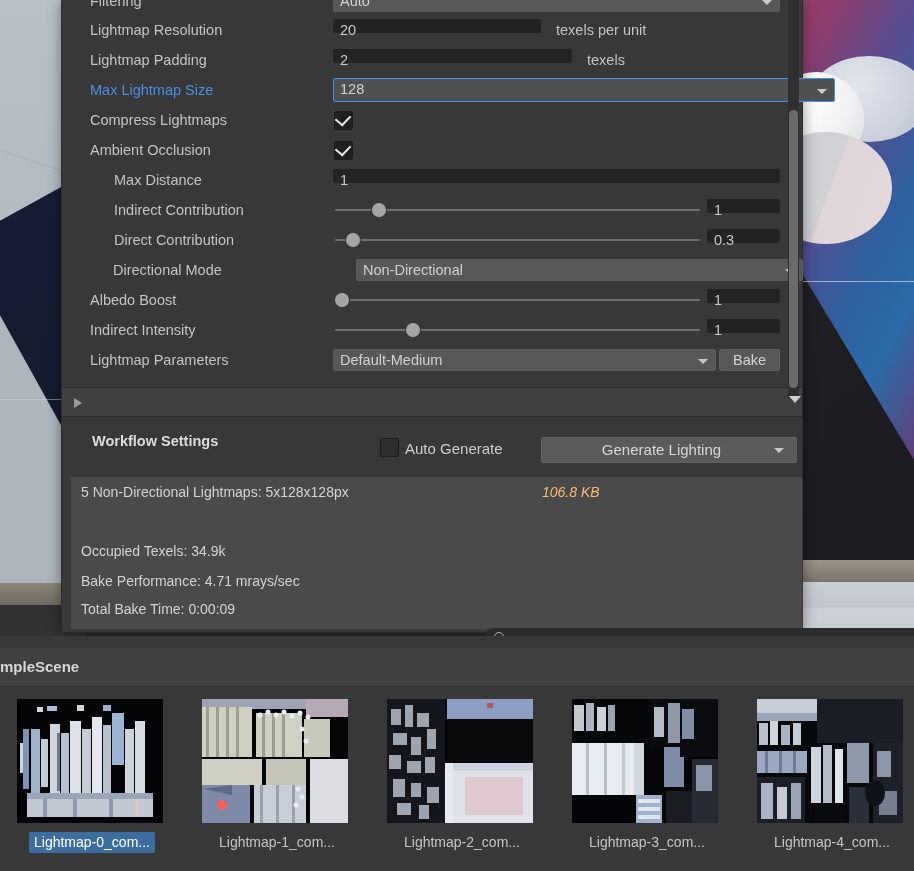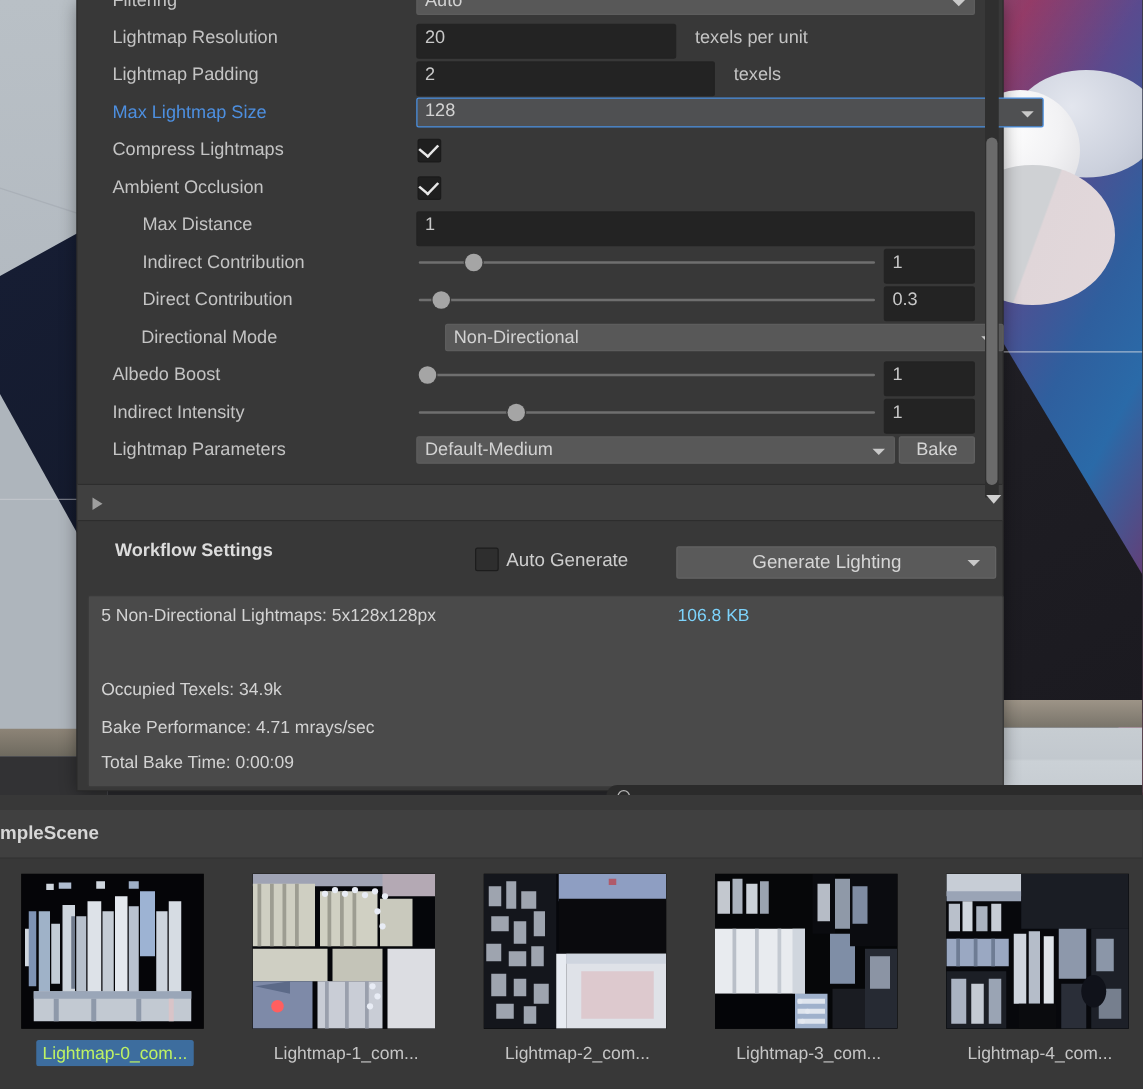--- a/index.html
+++ b/index.html
@@ -47,21 +47,21 @@
   
   .panel{position:absolute;left:62px;top:0;width:740px;height:632px;background:#383838;
     box-shadow:0 0 0 1px #2b2b2b, 0 2px 14px rgba(0,0,0,.45);}
 
   .row{position:absolute;height:30px;}
   .lbl{position:absolute;color:#c4c4c4;font-size:14.5px;line-height:30px;white-space:nowrap;}
   .lbl.blue{color:#4d8fe0;}
   .lbl.indent{left:52px;}
   .lbl.root{left:28px;}
 
-  .field{position:absolute;height:28px;background:#232323;border:1px solid #232323;border-radius:2px;
+  .field{position:absolute;height:14px;background:#232323;border:1px solid #232323;border-radius:2px;
     color:#c8c8c8;font-size:14.5px;line-height:21px;padding-left:6px;box-sizing:border-box;}
   .popup{position:absolute;height:22px;background:#585858;border:1px solid #5d5d5d;border-radius:2px;
     color:#d2d2d2;font-size:14.5px;line-height:21px;padding-left:6px;box-sizing:border-box;}
   .popup.sel{background:#4f5052;border:1px solid #4a90e2;}
   .caret{position:absolute;right:7px;top:9px;width:0;height:0;
     border-left:5px solid transparent;border-right:5px solid transparent;border-top:5px solid #c9c9c9;}
   .unit{position:absolute;color:#c4c4c4;font-size:14.5px;line-height:30px;white-space:nowrap;}
 
   .cbox{position:absolute;width:17px;height:17px;background:#1f1f1f;border:1px solid #1b1b1b;border-radius:2px;}
   .cbox.light{background:#2e2e2e;border:1px solid #1d1d1d;}
@@ -84,21 +84,21 @@
 
   .genrow{position:absolute;left:0;top:427px;width:740px;height:46px;}
   .autolbl{position:absolute;color:#cdcdcd;font-size:15px;line-height:22px;white-space:nowrap;}
   .genbtn{position:absolute;height:24px;background:#5a5a5a;border:1px solid #636363;border-radius:2px;}
   .genbtn .t{position:absolute;left:11px;right:26px;top:0;line-height:23px;text-align:center;color:#d6d6d6;font-size:15px;}
   .genbtn .caret{right:12px;top:10px;}
 
   .statbox{position:absolute;left:8px;top:476px;width:731px;height:152px;background:#4a4a4a;
     border:1px solid #3a3a3a;border-radius:2px;}
   .statline{position:absolute;left:10px;color:#d3d3d3;font-size:14px;white-space:nowrap;}
-  .statsize{position:absolute;left:471px;color:#7dd3fc;font-size:14px;white-space:nowrap;}
+  .statsize{position:absolute;left:471px;color:#fdba74;font-size:14px;white-space:nowrap;font-style:italic;}
 
   .vscroll{position:absolute;left:727px;top:110px;width:9px;height:278px;background:#6b6b6b;border-radius:5px;}
   .vscroll-track{position:absolute;left:726px;top:0px;width:11px;height:398px;background:#2f2f2f;}
   .panelcollapse{position:absolute;left:727px;top:396px;width:0;height:0;
     border-left:6px solid transparent;border-right:6px solid transparent;border-top:7px solid #d0d0d0;}
 
   .searchbar{position:absolute;left:485px;top:628px;width:429px;height:19px;background:#2b2b2b;
     border-top-left-radius:9px;border-bottom-left-radius:9px;}
   .mag{position:absolute;left:9px;top:4px;width:8px;height:8px;border:1.4px solid #b6b6b6;border-radius:50%;}
   .mag:after{content:"";position:absolute;left:6px;top:7px;width:5px;height:1.4px;background:#b6b6b6;transform:rotate(45deg);}
@@ -108,21 +108,21 @@
   .crumbbar{position:absolute;left:0;top:12px;width:914px;height:38px;background:#404040;
     border-bottom:1px solid #303030;}
   .crumb{position:absolute;left:0;top:0;line-height:38px;color:#d6d6d6;font-size:15px;font-weight:bold;}
 
   .grid{position:absolute;left:0;top:51px;width:914px;height:184px;background:#383838;}
   .tile{position:absolute;top:12px;width:184px;height:172px;}
   .thumb{position:absolute;left:0;top:0;width:146px;height:124px;overflow:hidden;background:#000;}
   .tile .cap{position:absolute;left:0;top:133px;width:184px;color:#c5c5c5;font-size:14px;
     text-align:center;white-space:nowrap;overflow:hidden;}
   .tile .cap span{display:inline-block;padding:2px 5px 3px 5px;border-radius:2px;}
-  .tile.selected .cap span{background:#3d6d9e;color:#bef264;text-align:right;}
+  .tile.selected .cap span{background:#3d6d9e;color:#ffffff;text-align:right;}
 </style>
 </head>
 <body>
 
 <div id="root">
 
   <div class="scene">
     <div class="scene-left">
       <div class="sl-sky"></div>
       <div class="sl-grid1"></div>

